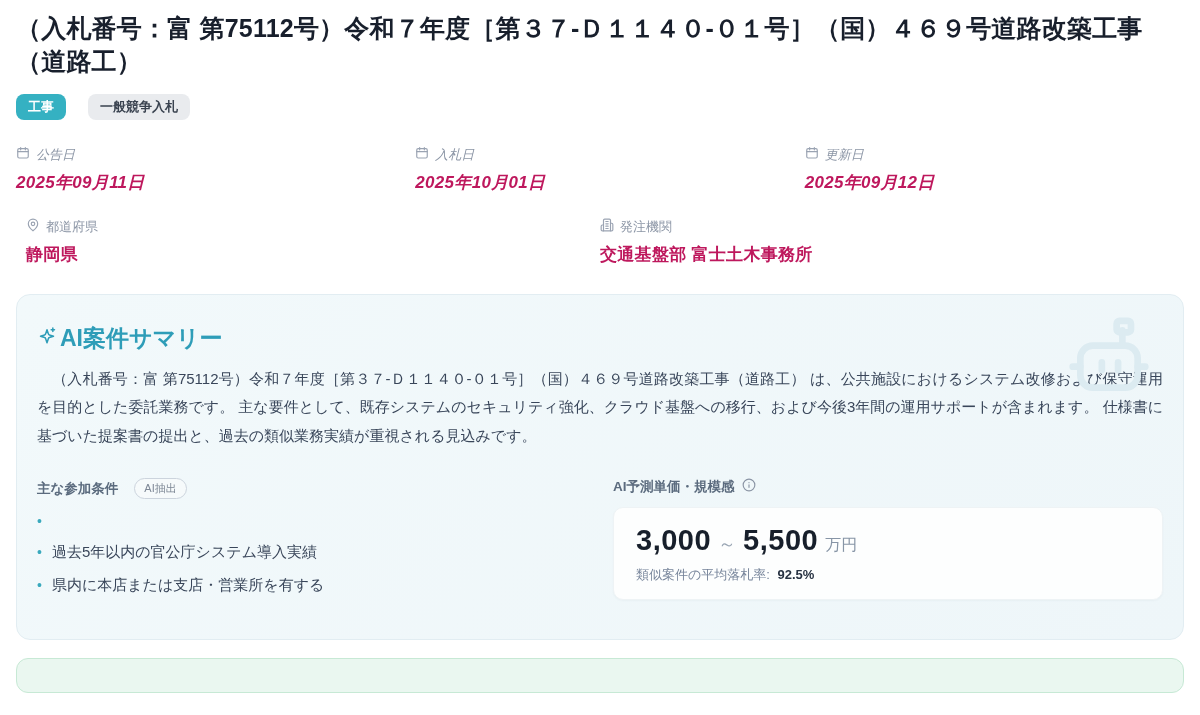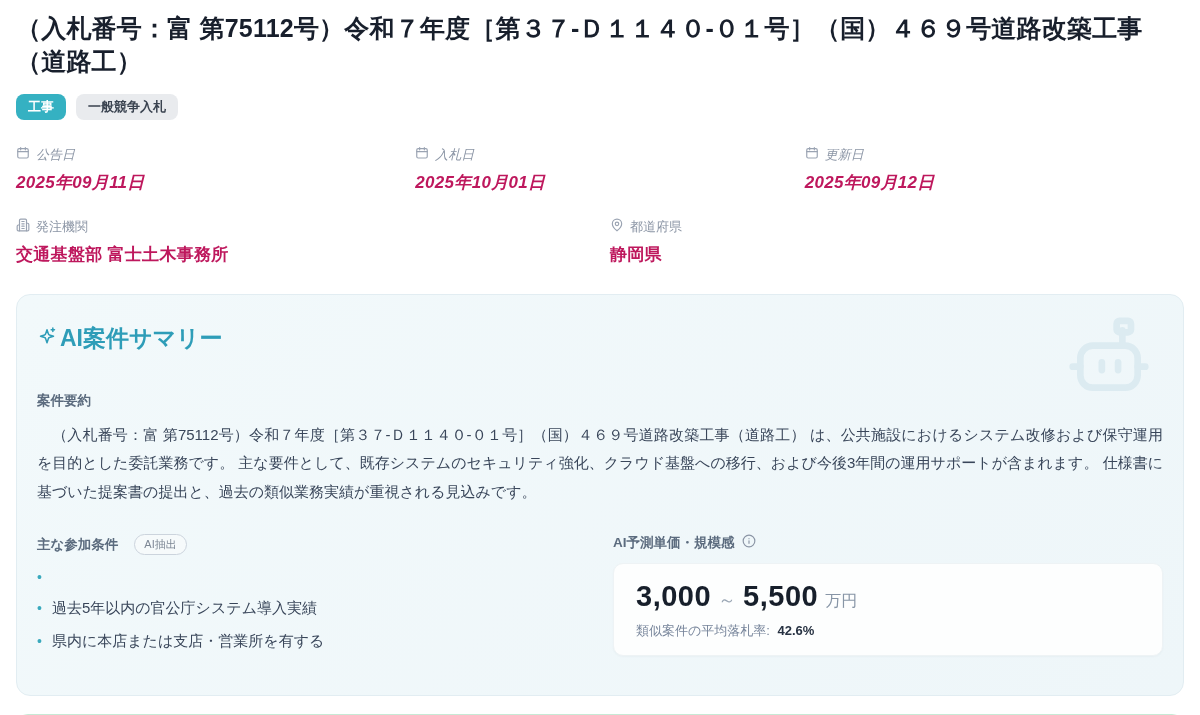--- a/index.html
+++ b/index.html
@@ -13,21 +13,21 @@
   }
   
   .page-title {
     font-size: 25px;
     font-weight: 700;
     color: #181f2c;
     letter-spacing: 0.2px;
     line-height: 1.3;
     padding-top: 2px;
   }
-  .badge-row { display: flex; gap: 10px; margin-top: 17px; align-items: center; }
+  .badge-row { display: flex; gap: 22px; margin-top: 17px; align-items: center; }
   .badge {
     display: inline-block;
     font-size: 13px;
     font-weight: 600;
     padding: 5px 12px;
     border-radius: 8px;
     line-height: 1.2;
   }
   .badge-category { background: #35b1c2; color: #ffffff; }
   .badge-method { background: #e9ebee; color: #3a4350; }
@@ -155,45 +155,45 @@
               <rect x="3" y="4.5" width="18" height="16" rx="2.5"></rect>
               <path d="M8 2.5v4M16 2.5v4M3 9.5h18"></path>
             </svg>
         </span>
         <span>更新日</span>
       </div>
       <div class="meta-value">2025年09月12日</div>
     </div>
   </div>
   <div class="meta-row two">
+    <div class="meta-cell offset">
+      <div class="meta-label">
+        <span>
+          <svg viewBox="0 0 24 24" fill="none" stroke-width="2" stroke-linecap="round" stroke-linejoin="round">
+              <path d="M20 10c0 6-8 12-8 12s-8-6-8-12a8 8 0 0 1 16 0Z"></path>
+              <circle cx="12" cy="10" r="3"></circle>
+            </svg>
+        </span>
+        <span>都道府県</span>
+      </div>
+      <div class="meta-value">静岡県</div>
+    </div>
     <div class="meta-cell">
       <div class="meta-label">
         <span>
           <svg viewBox="0 0 24 24" fill="none" stroke-width="2" stroke-linecap="round" stroke-linejoin="round">
               <path d="M6 22V4a2 2 0 0 1 2-2h8a2 2 0 0 1 2 2v18Z"></path>
               <path d="M6 12H4a2 2 0 0 0-2 2v6a2 2 0 0 0 2 2h2"></path>
               <path d="M18 9h2a2 2 0 0 1 2 2v9a2 2 0 0 1-2 2h-2"></path>
               <path d="M10 6h4M10 10h4M10 14h4M10 18h4"></path>
             </svg>
         </span>
         <span>発注機関</span>
       </div>
       <div class="meta-value">交通基盤部 富士土木事務所</div>
-    </div>
-    <div class="meta-cell offset">
-      <div class="meta-label">
-        <span>
-          <svg viewBox="0 0 24 24" fill="none" stroke-width="2" stroke-linecap="round" stroke-linejoin="round">
-              <path d="M20 10c0 6-8 12-8 12s-8-6-8-12a8 8 0 0 1 16 0Z"></path>
-              <circle cx="12" cy="10" r="3"></circle>
-            </svg>
-        </span>
-        <span>都道府県</span>
-      </div>
-      <div class="meta-value">静岡県</div>
     </div>
   </div>
 </div>
 
 <div class="ai-card">
   <svg class="robot-watermark" viewBox="0 0 100 90" fill="none">
     <g stroke="#dcebf1" stroke-width="7" stroke-linecap="round" stroke-linejoin="round">
       <rect x="20" y="30" width="60" height="44" rx="13"></rect>
       <path d="M64 30V14"></path>
       <rect x="58" y="4" width="15" height="12" rx="3"></rect>
@@ -206,21 +206,20 @@
   <div class="ai-card-header">
     <span>
       <svg viewBox="0 0 24 24" fill="none" stroke-width="1.8" stroke-linecap="round" stroke-linejoin="round">
           <path d="M12 4.5 13.6 9.4a2 2 0 0 0 1.3 1.3l4.9 1.6-4.9 1.6a2 2 0 0 0-1.3 1.3L12 20.1l-1.6-4.9a2 2 0 0 0-1.3-1.3l-4.9-1.6 4.9-1.6a2 2 0 0 0 1.3-1.3Z"></path>
           <path d="M19 2.5v4M21 4.5h-4"></path>
         </svg>
     </span>
     <span>AI案件サマリー</span>
   </div>
 
-  <div class="section-label summary-label">案件要約</div>
   <p class="summary-text">　（入札番号：富 第75112号）令和７年度［第３７-Ｄ１１４０-０１号］（国）４６９号道路改築工事（道路工） は、公共施設におけるシステム改修および保守運用を目的とした委託業務です。 主な要件として、既存システムのセキュリティ強化、クラウド基盤への移行、および今後3年間の運用サポートが含まれます。 仕様書に基づいた提案書の提出と、過去の類似業務実績が重視される見込みです。</p>
 
   <div class="ai-columns">
 
     <div>
       <div class="cond-head">
         <span class="section-label">主な参加条件</span>
         <span class="ai-extract-badge">AI抽出</span>
       </div>
       <ul class="cond-list">
@@ -250,21 +249,21 @@
       </div>
       <div class="estimate-box">
         <div class="price-line">
           <span class="price-num">3,000</span>
           <span class="price-sep">～</span>
           <span class="price-num">5,500</span>
           <span class="price-unit">万円</span>
         </div>
         <div class="rate-line">
           <span>類似案件の平均落札率:</span>
-          <span class="rate-value">42.6%</span>
+          <span class="rate-value">92.5%</span>
         </div>
       </div>
     </div>
   </div>
 </div>
 
 <div class="eligibility">
   
   
 </div>

